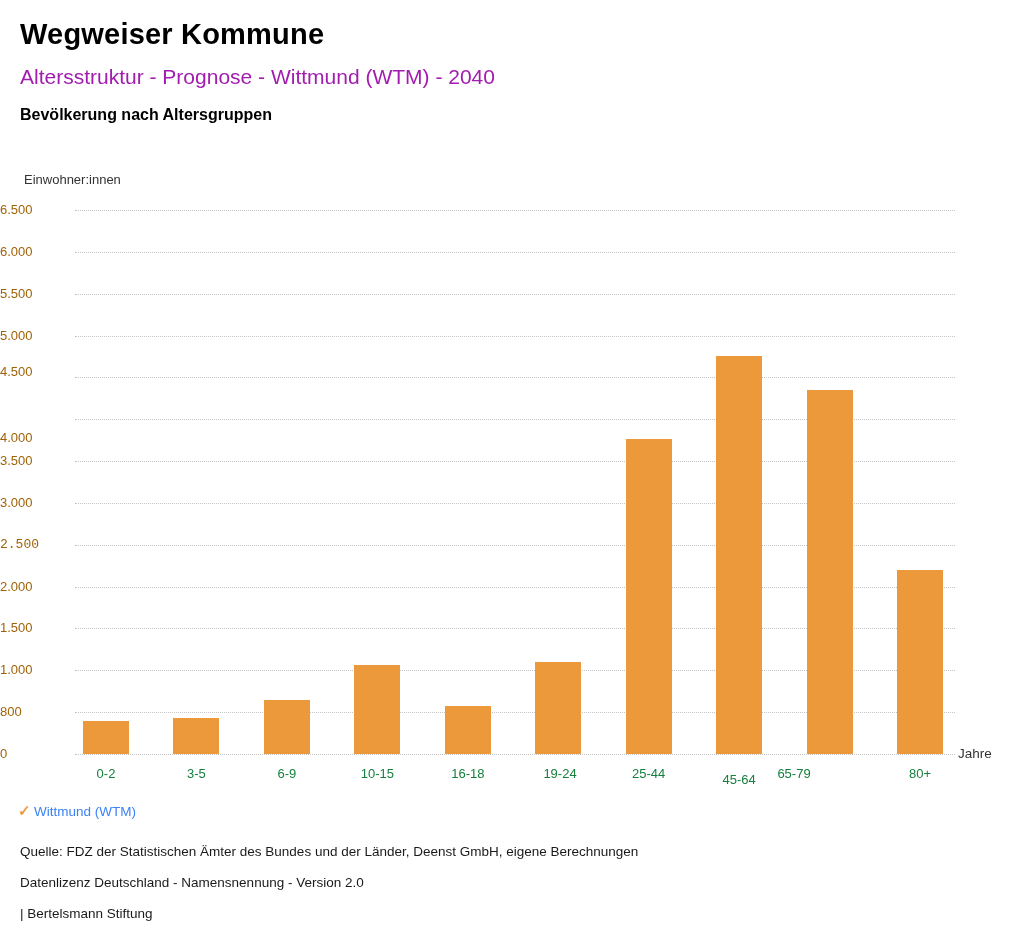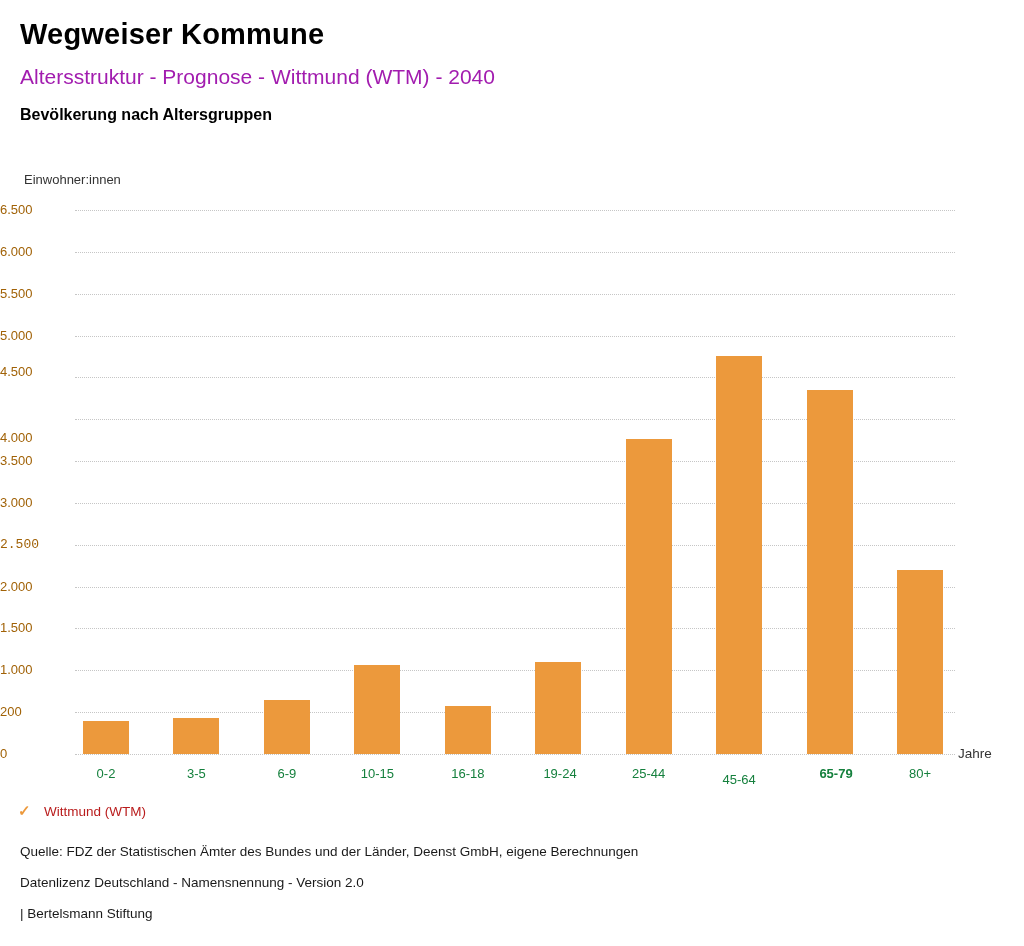--- a/index.html
+++ b/index.html
@@ -49,21 +49,21 @@
     text-align:center; font-size:13px; color:#15803d;
   }
 
   .legend {
     position:absolute; left:18px; top:802px;
     display:flex; align-items:center; cursor:pointer;
   }
   .legend-check {
     font-size:15px; font-weight:700; width:16px; display:inline-block;
   }
-  .legend-label { margin-left:10px; font-size:13.5px; color:#b91c1c; }
+  .legend-label { font-size:13.5px; color:#3b82f6; }
 
   .footer-line { position:absolute; left:20px; font-size:13.5px; color:#1a1a1a; }
   .footer-source   { top:844px; }
   .footer-license  { top:875px; }
   .footer-publisher{ top:906px; }
 </style>
 </head>
 <body>
 
 <div class="page">
@@ -71,21 +71,21 @@
   <h1 class="title">Wegweiser Kommune</h1>
   <h2 class="subtitle">Altersstruktur - Prognose - Wittmund (WTM) - 2040</h2>
   <h3 class="section-title">Bevölkerung nach Altersgruppen</h3>
 
   <div class="y-axis-title">Einwohner:innen</div>
 
   <div id="chart-layer" class="chart-layer">
       <div class="gridline" style="top: 754px;"></div>
       <div class="y-tick-label" style="top: 745px;">0</div>
       <div class="gridline" style="top: 712.154px;"></div>
-      <div class="y-tick-label" style="top: 703.154px;">200</div>
+      <div class="y-tick-label" style="top: 703.154px;">800</div>
       <div class="gridline" style="top: 670.308px;"></div>
       <div class="y-tick-label" style="top: 661.308px;">1.000</div>
       <div class="gridline" style="top: 628.462px;"></div>
       <div class="y-tick-label" style="top: 619.462px;">1.500</div>
       <div class="gridline" style="top: 586.615px;"></div>
       <div class="y-tick-label" style="top: 577.615px;">2.000</div>
       <div class="gridline" style="top: 544.769px;"></div>
       <div class="y-tick-label" style="top: 535.769px; font-family: Liberation Mono, monospace;">2.500</div>
       <div class="gridline" style="top: 502.923px;"></div>
       <div class="y-tick-label" style="top: 493.923px;">3.000</div>
@@ -113,21 +113,21 @@
       <div class="x-tick-label" style="left: 332.35px;">10-15</div>
       <div class="bar" style="left: 444.8px; top: 706.295px; height: 47.7046px; background: rgb(236, 153, 60);"></div>
       <div class="x-tick-label" style="left: 422.8px;">16-18</div>
       <div class="bar" style="left: 535.25px; top: 661.938px; height: 92.0615px; background: rgb(236, 153, 60);"></div>
       <div class="x-tick-label" style="left: 515px;">19-24</div>
       <div class="bar" style="left: 625.7px; top: 439.317px; height: 314.683px; background: rgb(236, 153, 60);"></div>
       <div class="x-tick-label" style="left: 603.7px;">25-44</div>
       <div class="bar" style="left: 716.15px; top: 356.462px; height: 397.538px; background: rgb(236, 153, 60);"></div>
       <div class="x-tick-label" style="left: 694.15px; margin-top: 6px;">45-64</div>
       <div class="bar" style="left: 806.6px; top: 389.938px; height: 364.062px; background: rgb(236, 153, 60);"></div>
-      <div class="x-tick-label" style="left: 791px; font-weight: bold;">65-79</div>
+      <div class="x-tick-label" style="left: 749px;">65-79</div>
       <div class="bar" style="left: 897.05px; top: 569.877px; height: 184.123px; background: rgb(236, 153, 60);"></div>
       <div class="x-tick-label" style="left: 875.05px;">80+</div>
     </div>
 
   <div class="x-axis-unit">Jahre</div>
 
   <div class="legend">
     <span class="legend-check" id="legend-check" style="color: rgb(236, 153, 60);">✓</span>
     <span class="legend-label">Wittmund (WTM)</span>
   </div>

